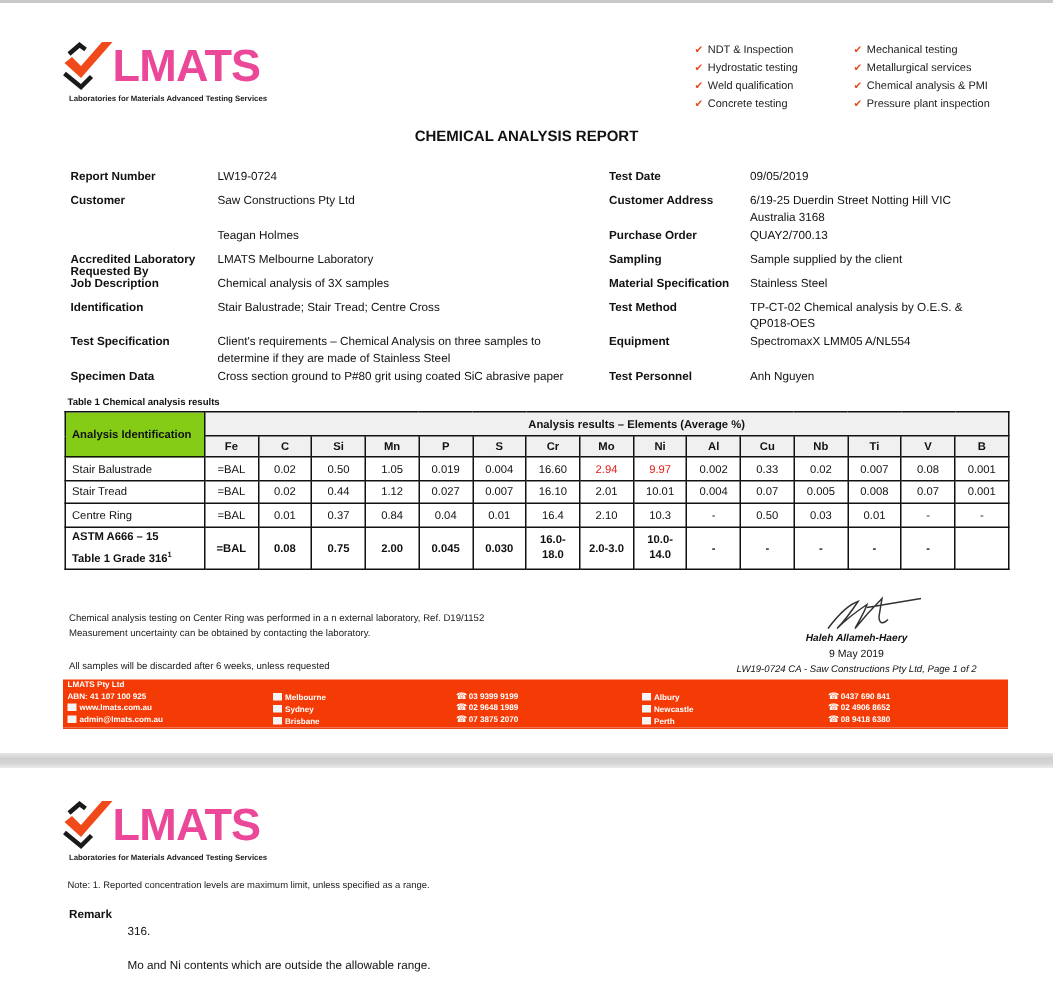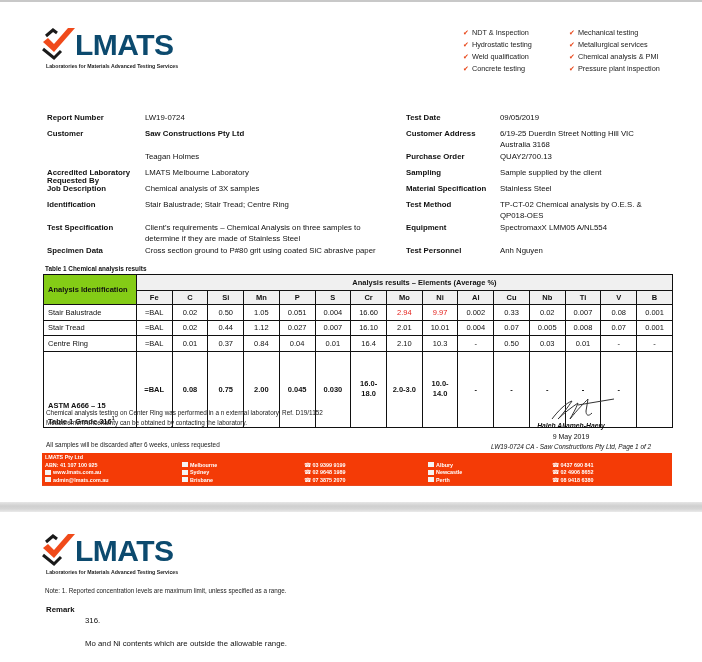--- a/index.html
+++ b/index.html
@@ -9,21 +9,21 @@
   .topline { position: absolute; left: 0; top: 0; width: 702px; height: 2px; background: #c8c8c8; }
 
   .page { position: absolute; left: 0; width: 702px; background: #fff; }
   .page1 { top: 2px; height: 500px; }
   .gap { position: absolute; left: 0; top: 502px; width: 702px; height: 10px; background: linear-gradient(#e6e6e6, #cfcfcf 40%, #d6d6d6 70%, #eaeaea); }
   .page2 { top: 512px; height: 150px; }
 
   
   .logo { position: absolute; width: 170px; height: 50px; }
   .logo svg { position: absolute; left: 0; top: 0; }
-  .logo .brand { position: absolute; left: 36px; top: 8px; font-size: 30px; font-weight: bold; letter-spacing: -0.5px; color: #0c4a6e; line-height: 30px; }
+  .logo .brand { position: absolute; left: 36px; top: 8px; font-size: 30px; font-weight: bold; letter-spacing: -0.5px; color: #ec4899; line-height: 30px; }
   .logo .tagline { position: absolute; left: 7px; top: 41px; font-size: 5.2px; color: #222; white-space: nowrap; font-weight: bold; }
 
   
   .services { position: absolute; left: 463px; top: 25px; width: 240px; display: grid; grid-template-columns: 100px 120px; row-gap: 1px; column-gap: 6px; }
   .svc { font-size: 7.3px; color: #222; white-space: nowrap; height: 11px; line-height: 11px; }
   .svc .tick { color: #e8491d; font-size: 7px; margin-right: 3px; }
 
   .title { position: absolute; left: 0; width: 702px; top: 84px; text-align: center; font-size: 10px; font-weight: bold; color: #111; }
 
   
@@ -84,39 +84,40 @@
     <div class="svc"><span class="tick">✔</span><span>NDT &amp; Inspection</span></div>
     <div class="svc"><span class="tick">✔</span><span>Mechanical testing</span></div>
     <div class="svc"><span class="tick">✔</span><span>Hydrostatic testing</span></div>
     <div class="svc"><span class="tick">✔</span><span>Metallurgical services</span></div>
     <div class="svc"><span class="tick">✔</span><span>Weld qualification</span></div>
     <div class="svc"><span class="tick">✔</span><span>Chemical analysis &amp; PMI</span></div>
     <div class="svc"><span class="tick">✔</span><span>Concrete testing</span></div>
     <div class="svc"><span class="tick">✔</span><span>Pressure plant inspection</span></div>
   </div>
 
+  <div class="title">CHEMICAL ANALYSIS REPORT</div>
 
   <div>
     <div class="field flabel" style="left:47px; top:110px;">Report Number</div>
     <div class="field" style="left:145px; top:110px;">LW19-0724</div>
 
     <div class="field flabel" style="left:47px; top:126px;">Customer</div>
-    <div class="field flabel" style="left:145px; top:126px; font-weight:bold;">Saw Constructions Pty Ltd</div>
+    <div class="field flabel" style="left:145px; top:126px; font-weight:normal;">Saw Constructions Pty Ltd</div>
 
     <div class="field flabel" style="left:47px; top:149px;margin-top:24px;">Requested By</div>
     <div class="field" style="left:145px; top:149px;">Teagan Holmes</div>
 
     <div class="field flabel" style="left:47px; top:165px;">Accredited Laboratory</div>
     <div class="field" style="left:145px; top:165px;">LMATS Melbourne Laboratory</div>
 
     <div class="field flabel" style="left:47px; top:181px;">Job Description</div>
     <div class="field" style="left:145px; top:181px;">Chemical analysis of 3X samples</div>
 
     <div class="field flabel" style="left:47px; top:197px;">Identification</div>
-    <div class="field" style="left:145px; top:197px;">Stair Balustrade; Stair Tread; Centre Ring</div>
+    <div class="field" style="left:145px; top:197px;">Stair Balustrade; Stair Tread; Centre Cross</div>
 
     <div class="field flabel" style="left:47px; top:220px;">Test Specification</div>
     <div class="field" style="left:145px; top:220px;">Client's requirements – Chemical Analysis on three samples to</div>
     <div class="field" style="left:145px; top:231px;">determine if they are made of Stainless Steel</div>
 
     <div class="field flabel" style="left:47px; top:243px;">Specimen Data</div>
     <div class="field" style="left:145px; top:243px;">Cross section ground to P#80 grit using coated SiC abrasive paper</div>
   </div>
 
   <div>
@@ -176,21 +177,21 @@
           <th>B</th>
         </tr>
     </thead>
     <tbody id="results-body">
         <tr class="drow">
           <td class="idcell">Stair Balustrade</td>
           <td>=BAL</td>
           <td>0.02</td>
           <td>0.50</td>
           <td>1.05</td>
-          <td>0.051</td>
+          <td>0.019</td>
           <td>0.004</td>
           <td>16.60</td>
           <td class="red">2.94</td>
           <td class="red">9.97</td>
           <td>0.002</td>
           <td>0.33</td>
           <td>0.02</td>
           <td>0.007</td>
           <td>0.08</td>
           <td>0.001</td>
@@ -226,21 +227,21 @@
           <td>10.3</td>
           <td>-</td>
           <td>0.50</td>
           <td>0.03</td>
           <td>0.01</td>
           <td>-</td>
           <td>-</td>
         </tr>
         <tr class="spec">
           <td class="idcell">
-            <div style="line-height: 12px; margin-top: 48px;">ASTM A666 – 15</div>
+            <div style="line-height: 12px;">ASTM A666 – 15</div>
             <div style="line-height: 12px;"><span>Table 1  Grade 316</span><sup style="font-size: 5px;">1</sup></div>
           </td>
           <td>=BAL</td>
           <td>0.08</td>
           <td>0.75</td>
           <td>2.00</td>
           <td>0.045</td>
           <td>0.030</td>
           <td style="line-height: 10px;">
             <div>16.0-</div>

